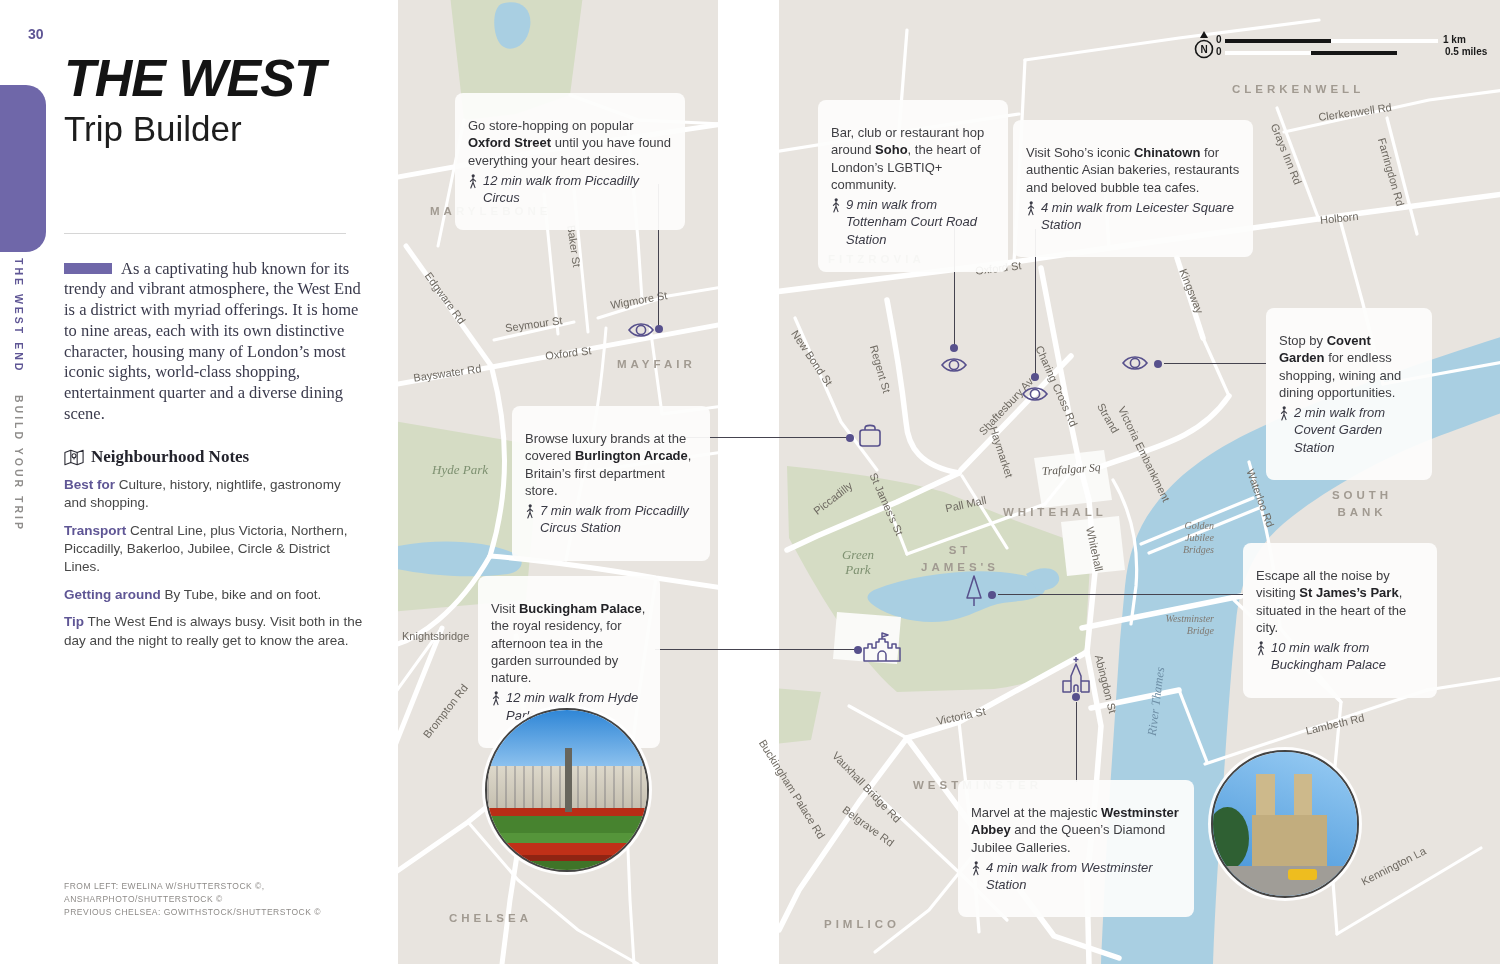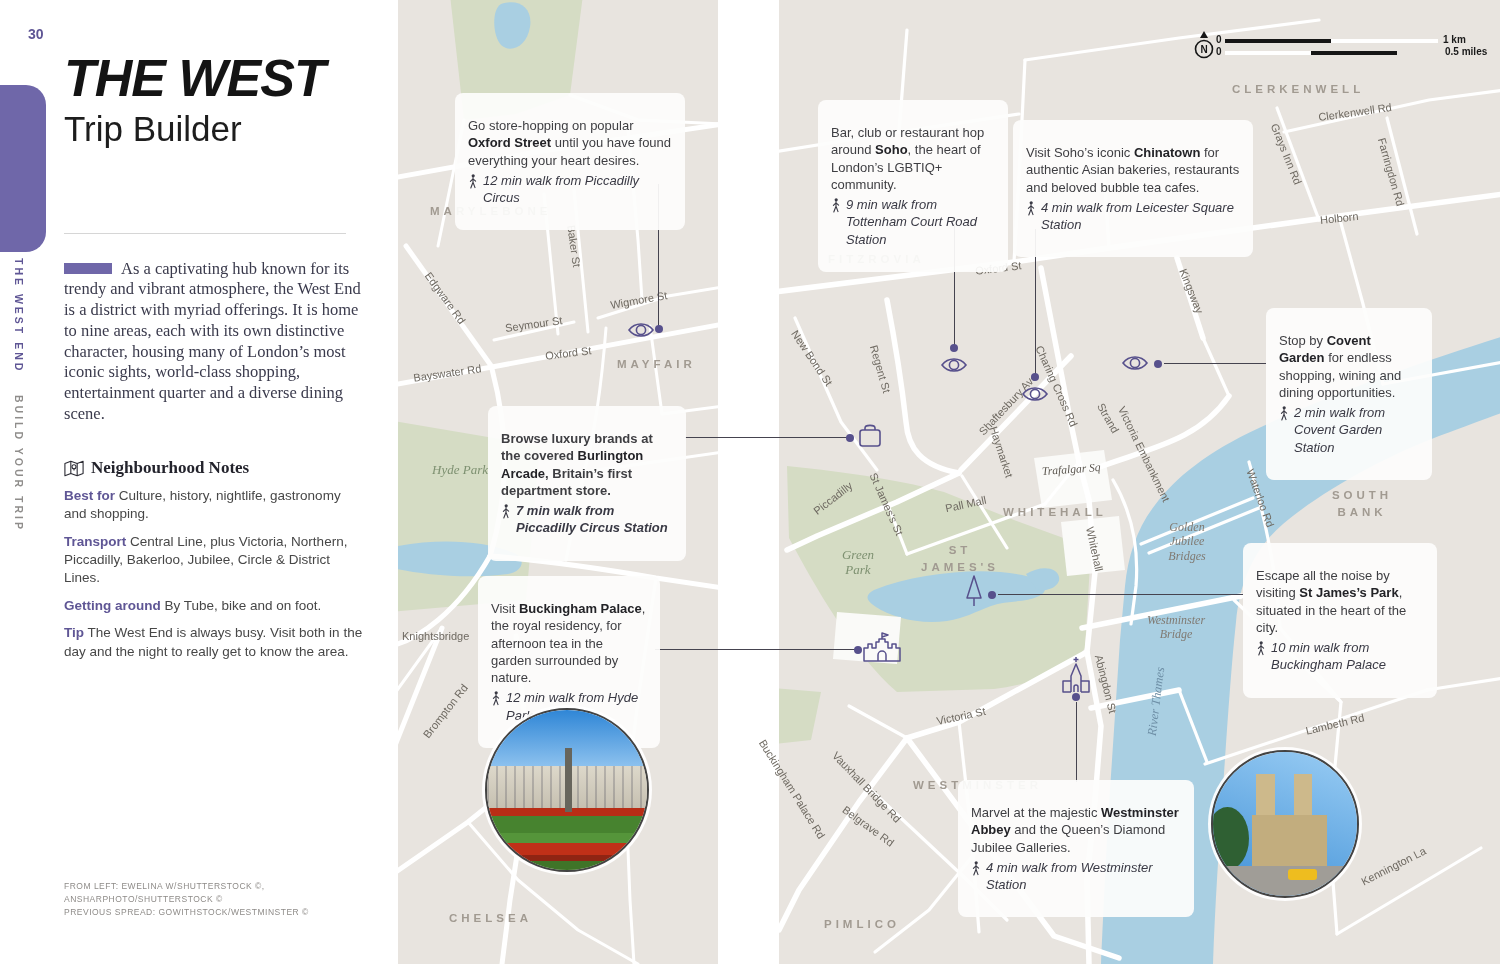--- a/index.html
+++ b/index.html
@@ -11,37 +11,37 @@
   .spine{position:absolute;left:13px;top:258px;writing-mode:vertical-rl;font-size:10.5px;font-weight:bold;letter-spacing:3px;white-space:nowrap;}
   .spine .s1{color:#5f5695;}
   .spine .s2{color:#8f8d8b;margin-top:16px;}
   .title-block{position:absolute;left:64px;top:54px;width:320px;}
   .big-title{font-size:52px;line-height:.94;font-weight:800;letter-spacing:-1px;color:#141414;font-style:italic;}
   .subtitle{font-size:35px;font-weight:400;color:#1d1d1d;margin-top:6px;}
   .rule{position:absolute;left:64px;top:233px;width:282px;height:1px;background:#d6d6d6;}
   .intro{position:absolute;left:64px;top:242px;width:300px;font-family:"Liberation Serif",serif;font-size:16.5px;line-height:1.26;color:#3a3a4c;}
   .intro-dash{display:inline-block;width:48px;height:11px;background:#6f67a9;margin-right:9px;}
   .notes{position:absolute;left:64px;top:447px;width:302px;}
-  .notes-head{display:flex;align-items:center;gap:7px;font-family:"Liberation Serif",serif;font-weight:bold;font-size:17px;color:#23232c;margin-top:11px;}
+  .notes-head{display:flex;align-items:center;gap:7px;font-family:"Liberation Serif",serif;font-weight:bold;font-size:17px;color:#23232c;}
   .notes p{margin:9px 0 0 0;font-size:13.5px;line-height:1.36;color:#474747;}
   .notes b{color:#5f5695;}
   .credits{position:absolute;left:64px;top:880px;width:320px;font-size:8.5px;letter-spacing:.5px;color:#8e8b88;line-height:1.55;}
 
   
   .map-panel{position:absolute;top:0;height:964px;background:#e8e4df;overflow:hidden;}
   .map-left{left:398px;width:320px;}
   .map-right{left:779px;width:721px;}
 
   
   .area{position:absolute;font-size:11.5px;font-weight:bold;color:#a19a91;letter-spacing:4px;white-space:nowrap;}
   .area.wrap{white-space:normal;text-align:center;line-height:1.5;}
   .st{position:absolute;font-size:11px;color:#6e6961;white-space:nowrap;}
   .park-label{position:absolute;font-family:"Liberation Serif",serif;font-style:italic;font-size:13px;color:#7d9070;text-align:center;line-height:1.15;}
   .water-label{position:absolute;font-family:"Liberation Serif",serif;font-style:italic;font-size:12.5px;color:#6e8fa6;white-space:nowrap;}
-  .bridge-label{position:absolute;font-family:"Liberation Serif",serif;font-style:italic;font-size:12px;color:#807a72;text-align:center;line-height:1.2;}
+  .bridge-label{position:absolute;font-family:"Liberation Serif",serif;font-style:italic;font-size:10px;color:#807a72;text-align:right;line-height:1.2;}
   .place-label{position:absolute;font-family:"Liberation Serif",serif;font-style:italic;font-size:11.5px;color:#5b564f;white-space:nowrap;}
 
   
   .callout{position:absolute;background:rgba(253,253,252,.93);border-radius:8px;padding:24px 13px;font-size:13px;line-height:1.33;color:#3e3e42;}
   .callout p{margin:0;}
   .callout b{color:#232327;}
   .walk{display:flex;align-items:flex-start;gap:5px;margin-top:3px;font-style:italic;color:#393944;}
   .walk svg{flex:0 0 auto;margin-top:2px;}
 
   
@@ -100,21 +100,21 @@
       <span>Neighbourhood Notes</span>
     </div>
     <p><b>Best for</b> <span>Culture, history, nightlife, gastronomy and shopping.</span></p>
     <p><b>Transport</b> <span>Central Line, plus Victoria, Northern, Piccadilly, Bakerloo, Jubilee, Circle &amp; District Lines.</span></p>
     <p><b>Getting around</b> <span>By Tube, bike and on foot.</span></p>
     <p><b>Tip</b> <span>The West End is always busy. Visit both in the day and the night to really get to know the area.</span></p>
   </div>
 
   <div class="credits">
     <div>FROM LEFT: EWELINA W/SHUTTERSTOCK ©, ANSHARPHOTO/SHUTTERSTOCK ©</div>
-    <div>PREVIOUS SPREAD: GOWITHSTOCK/WESTMINSTER ©</div>
+    <div>PREVIOUS CHELSEA: GOWITHSTOCK/SHUTTERSTOCK ©</div>
   </div>
 
   <div class="map-panel map-left">
     <svg width="320" height="964" viewBox="0 0 320 964">
       <path d="M52,-5 L185,-5 L172,95 L118,114 L66,120 Z" fill="#d5dcc4"></path>
       <path d="M103,4 C121,-2 135,8 132,27 C129,46 113,54 103,45 C95,37 93,10 103,4 Z" fill="#a9cfe2"></path>
       <path d="M-10,420 L142,446 L128,600 L-10,612 Z" fill="#d5dcc4"></path>
       <path d="M-10,548 C40,537 88,541 116,553 C128,558 126,571 110,574 C64,580 14,573 -10,567 Z" fill="#a9cfe2"></path>
       <g stroke="#ffffff" fill="none" stroke-linecap="round" stroke-linejoin="round">
         <g stroke-width="5">
@@ -377,21 +377,21 @@
     <p><span>Stop by </span><b>Covent Garden</b><span> for endless shopping, wining and dining opportunities.</span></p>
     <div class="walk">
         <svg viewBox="0 0 10 15" width="10" height="15">
           <circle cx="5.2" cy="1.8" r="1.6" fill="#3a3a45"></circle>
           <path d="M5,3.6 L5,8.2 M5,4.8 L2.4,7.4 M5,4.8 L7.6,7.2 M5,8.2 L2.8,14 M5,8.2 L7,13.6" stroke="#3a3a45" stroke-width="1.1" fill="none" stroke-linecap="round"></path>
         </svg>
         <span>2 min walk from Covent Garden Station</span>
       </div>
   </div>
 
-  <div class="callout" style="left:488px;top:406px;width:172px;font-weight:bold;">
+  <div class="callout" style="left:512px;top:406px;width:172px;">
     <p><span>Browse luxury brands at the covered </span><b>Burlington Arcade</b><span>, Britain’s first department store.</span></p>
     <div class="walk">
         <svg viewBox="0 0 10 15" width="10" height="15">
           <circle cx="5.2" cy="1.8" r="1.6" fill="#3a3a45"></circle>
           <path d="M5,3.6 L5,8.2 M5,4.8 L2.4,7.4 M5,4.8 L7.6,7.2 M5,8.2 L2.8,14 M5,8.2 L7,13.6" stroke="#3a3a45" stroke-width="1.1" fill="none" stroke-linecap="round"></path>
         </svg>
         <span>7 min walk from Piccadilly Circus Station</span>
       </div>
   </div>
 

